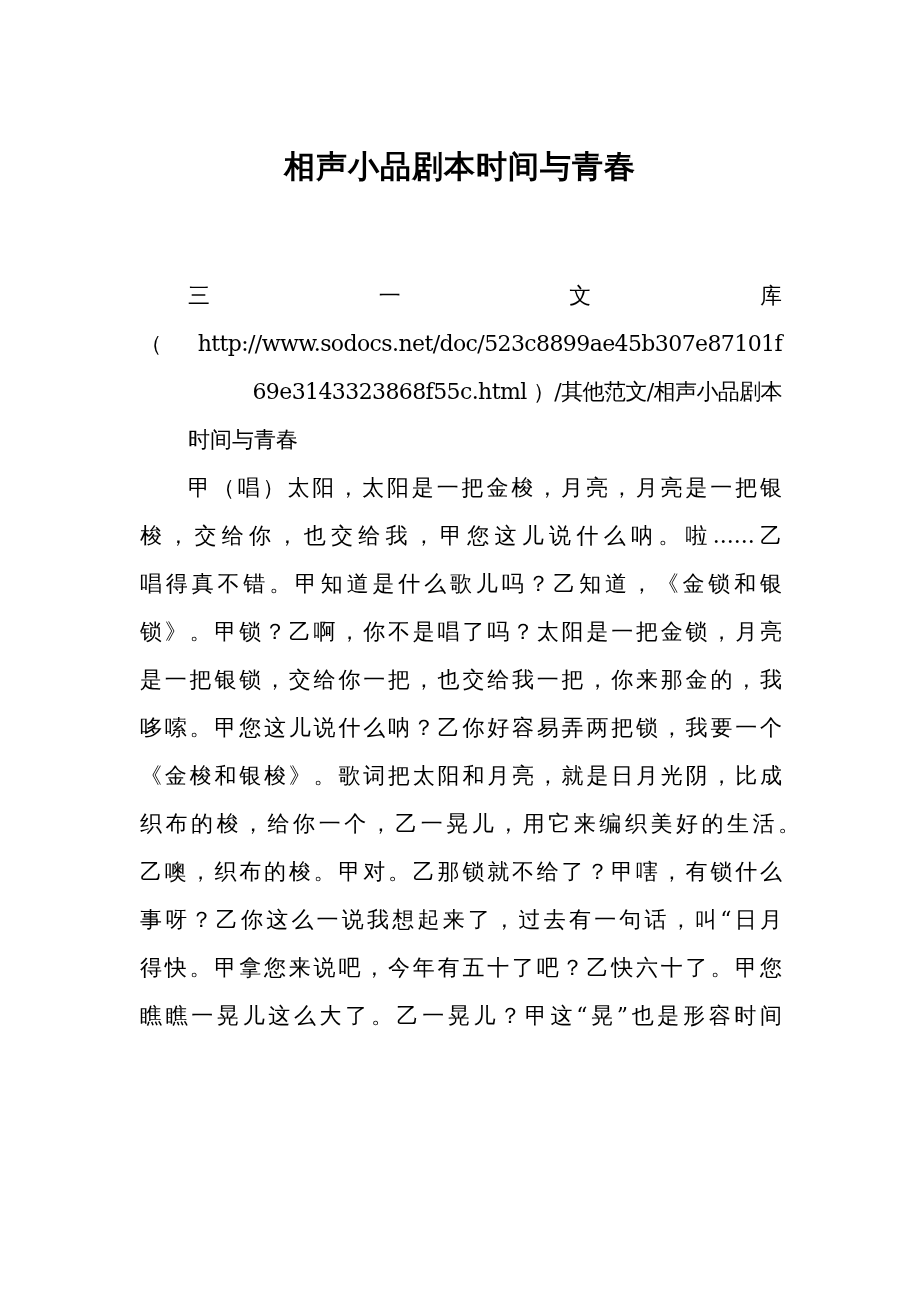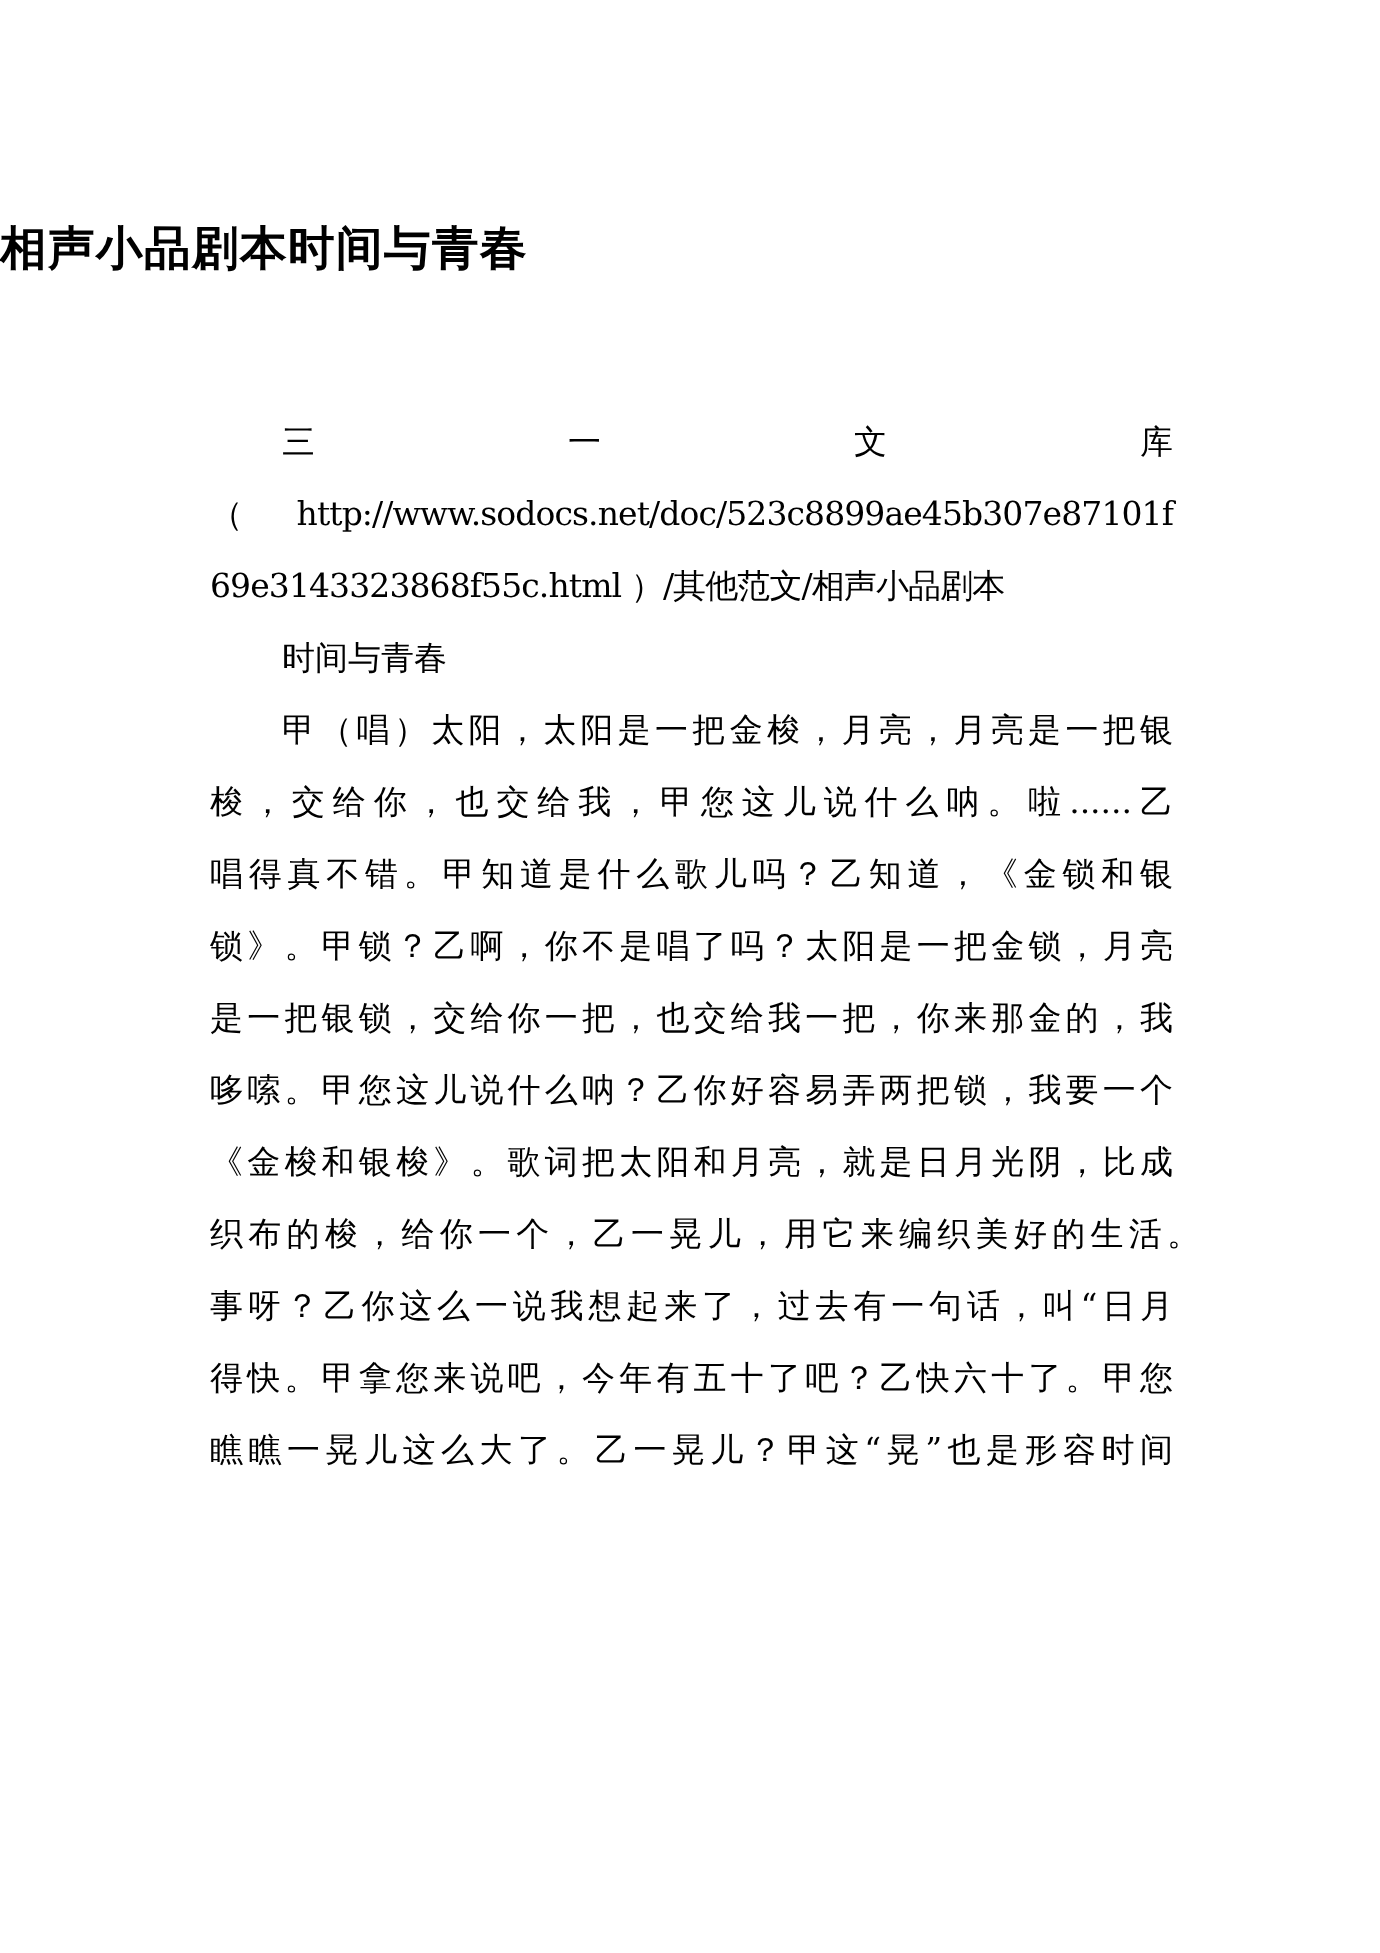--- a/index.html
+++ b/index.html
@@ -13,21 +13,21 @@
       position: relative;
       overflow: hidden;
       font-family: "DejaVu Serif", "Liberation Serif", serif;
       color: #000000;
     }
     .page-title {
       position: absolute;
       top: 142px;
       left: 0;
       width: 920px;
-      text-align: left;
+      text-align: center;
       font-size: 31px;
       font-weight: bold;
       letter-spacing: 1px;
       line-height: 48px;
       margin: 0;
     }
     .body {
       position: absolute;
       top: 272px;
       left: 140px;
@@ -49,20 +49,21 @@
     .just {
       text-align: justify;
       text-align-last: justify;
     }
     .indent {
       padding-left: 48px;
     }
     .mono {
       font-family: "DejaVu Serif", "Liberation Serif", serif;
       letter-spacing: -0.6px;
+      text-align: right;
     }
     .overflow {
       margin-right: -18px;
     }
   </style>
 </head>
 <body>
 
 <h1 class="page-title">相声小品剧本时间与青春</h1>
 
@@ -78,16 +79,17 @@
   <div class="line indent">时间与青春</div>
 
   <div class="line just indent">甲（唱）太阳，太阳是一把金梭，月亮，月亮是一把银</div>
   <div class="line just">梭，交给你，也交给我，甲您这儿说什么呐。啦......乙</div>
   <div class="line just">唱得真不错。甲知道是什么歌儿吗？乙知道，《金锁和银</div>
   <div class="line just">锁》。甲锁？乙啊，你不是唱了吗？太阳是一把金锁，月亮</div>
   <div class="line just">是一把银锁，交给你一把，也交给我一把，你来那金的，我</div>
   <div class="line just">哆嗦。甲您这儿说什么呐？乙你好容易弄两把锁，我要一个</div>
   <div class="line just">《金梭和银梭》。歌词把太阳和月亮，就是日月光阴，比成</div>
   <div class="line just overflow">织布的梭，给你一个，乙一晃儿，用它来编织美好的生活。</div>
+  <div class="line just">乙噢，织布的梭。甲对。乙那锁就不给了？甲嗐，有锁什么</div>
   <div class="line just">事呀？乙你这么一说我想起来了，过去有一句话，叫“日月</div>
   <div class="line just">得快。甲拿您来说吧，今年有五十了吧？乙快六十了。甲您</div>
   <div class="line just">瞧瞧一晃儿这么大了。乙一晃儿？甲这“晃”也是形容时间</div>
 </div>
 
 </body></html>

